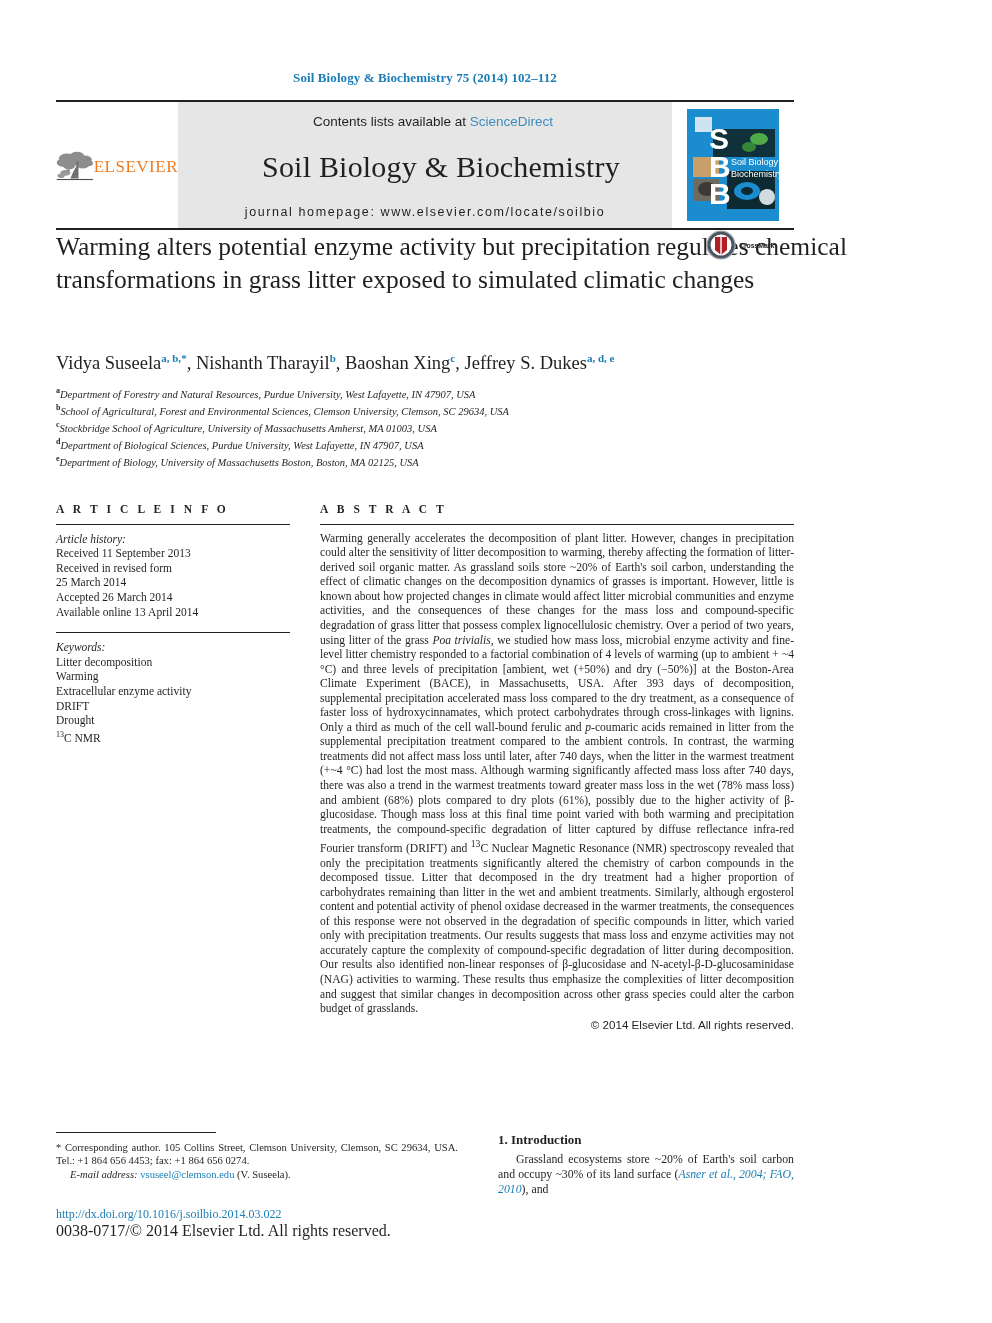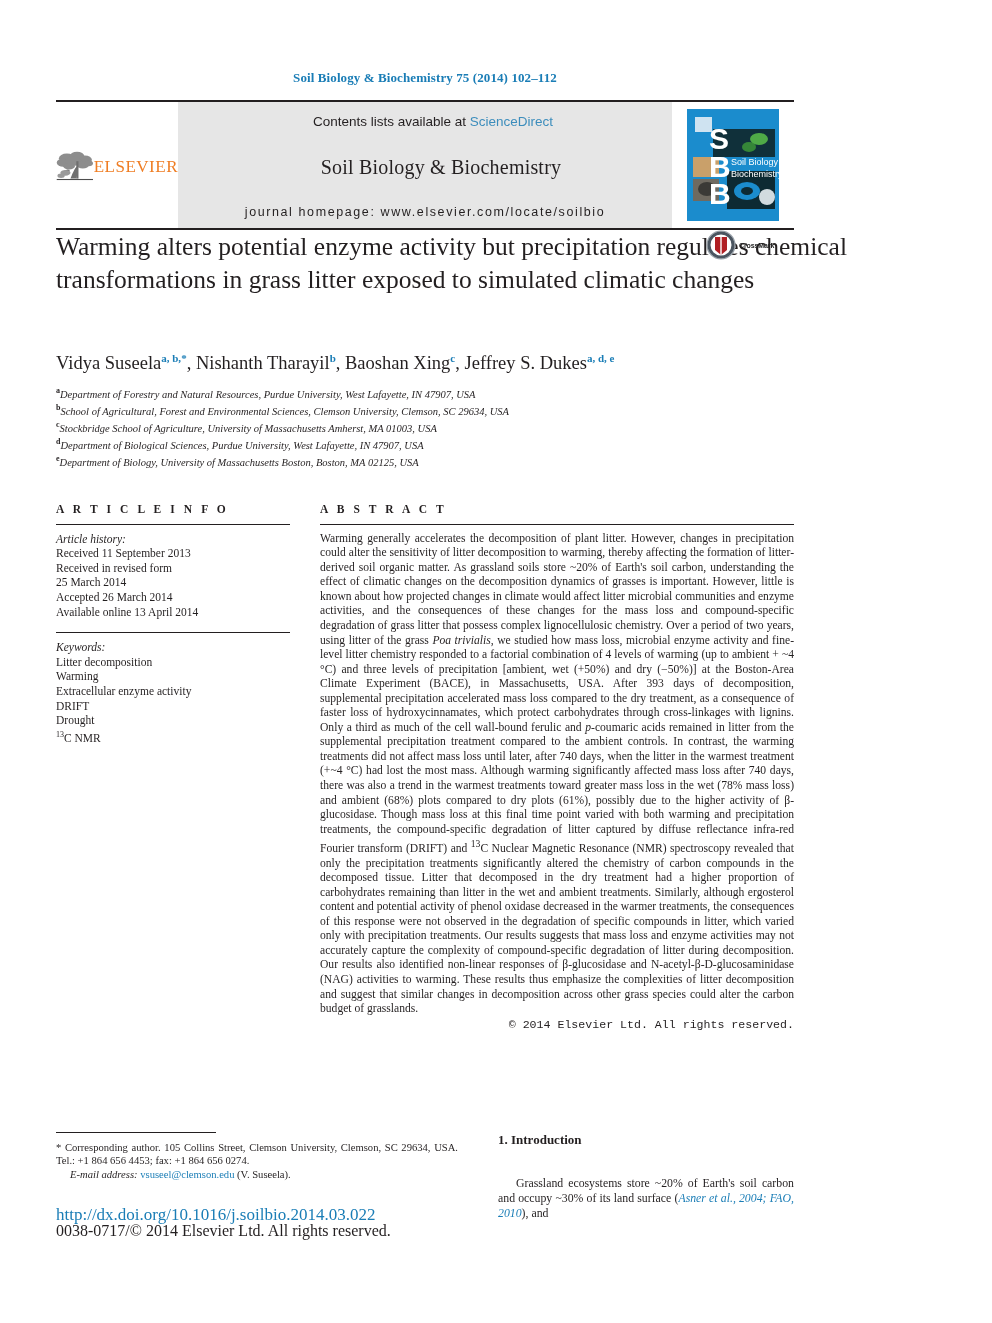--- a/index.html
+++ b/index.html
@@ -77,21 +77,21 @@
     font-family: "Liberation Sans", sans-serif;
     font-size: 13.5px;
     color: #231f20;
     margin-left: 16px;
   }
   .contents-line .sd {
     color: #3c8dbc;
   }
   .journal-title {
     font-family: "Liberation Serif", serif;
-    font-size: 20px;
+    font-size: 30px;
     color: #231f20;
     letter-spacing: .2px;
     margin-left: 32px;
   }
   .homepage-line {
     font-family: "Liberation Sans", sans-serif;
     font-size: 12.5px;
     letter-spacing: 1.6px;
     color: #231f20;
   }
@@ -217,21 +217,21 @@
     font-family: "Liberation Serif", serif;
     font-size: 11.6px;
     line-height: 14.55px;
     text-align: justify;
     color: #231f20;
     hyphens: auto;
   }
   .abstract-body i { font-style: italic; }
   .abs-copy {
     text-align: right;
-    font-family: Liberation Mono, monospace;
+    font-family: Liberation Sans, sans-serif;
     font-size: 11.6px;
     margin-top: 1px;
     color: #231f20;
   }
 
   
   .bottom {
     position: absolute;
     left: 56px;
     right: 56px;
@@ -257,42 +257,42 @@
     color: #231f20;
   }
   .corr .em { font-style: italic; }
   .mail-link { color: #1a7db6; }
   .doi-block {
     margin-top: 26px;
   }
   .doi-link {
     color: #1a7db6;
     font-family: "Liberation Serif", serif;
-    font-size: 17px;
+    font-size: 12px;
     text-decoration: none;
     display: block;
     line-height: 15px;
   }
   .issn {
     font-family: "Liberation Serif", serif;
     font-size: 16px;
     color: #231f20;
     line-height: 15px;
   }
   .bot-right {
     flex: 1 1 auto;
     padding-left: 12px;
     box-sizing: border-box;
   }
   .intro-head {
     font-family: "Liberation Serif", serif;
     font-size: 13px;
     font-weight: bold;
     color: #231f20;
-    margin-bottom: 28px;
+    margin-bottom: 4px;
   }
   .intro-p {
     font-family: "Liberation Serif", serif;
     font-size: 11.8px;
     line-height: 15.2px;
     text-align: justify;
     color: #231f20;
     text-indent: 18px;
   }
   .cite { color: #1a7db6; font-style: italic; }

